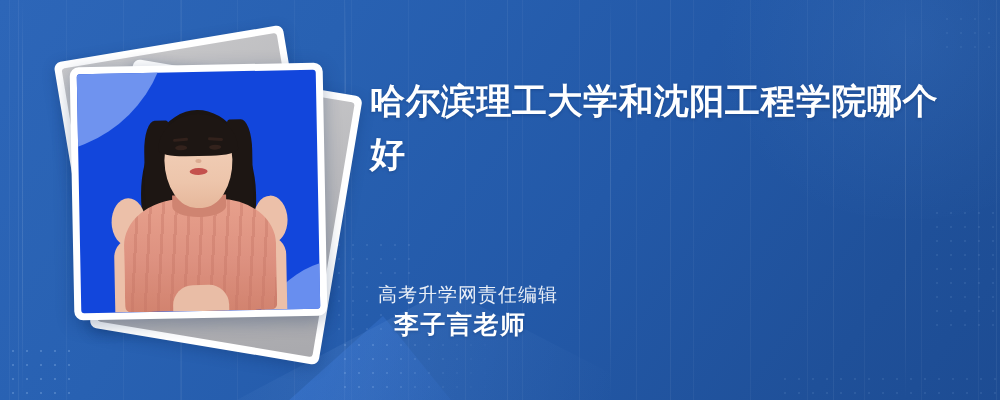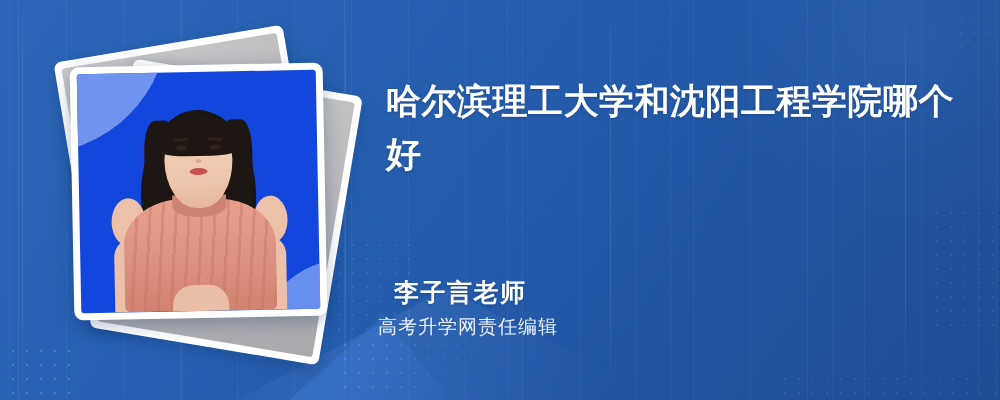--- a/index.html
+++ b/index.html
@@ -277,21 +277,21 @@
     bottom: 0;
     left: 50%; margin-left: -28px;
     width: 56px; height: 26px;
     background: #e9bda6;
     border-radius: 20px 20px 0 0;
   }
 
   
   #text-col {
     position: absolute;
-    left: 386px;
+    left: 370px;
     top: 74px;
     width: 578px;
   }
   #title {
     margin: 0;
     font-size: 35px;
     line-height: 53px;
     font-weight: bold;
     color: #ffffff;
     letter-spacing: 0.5px;
@@ -378,17 +378,17 @@
         </div>
       </div>
     </div>
   </div>
 
   <div id="text-col">
     <h1 id="title">哈尔滨理工大学和沈阳工程学院哪个好</h1>
   </div>
 
   <div id="byline">
+    <div id="author-role">高考升学网责任编辑</div>
     <div id="author-name">李子言老师</div>
-    <div id="author-role">高考升学网责任编辑</div>
   </div>
 
 </div>
 
 </body></html>

